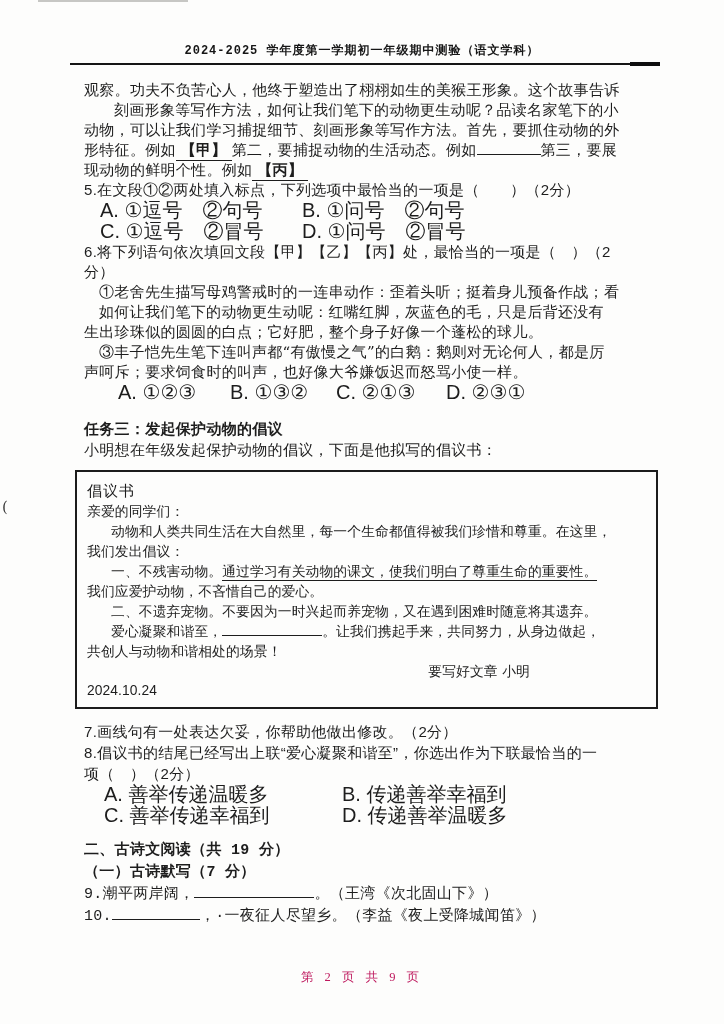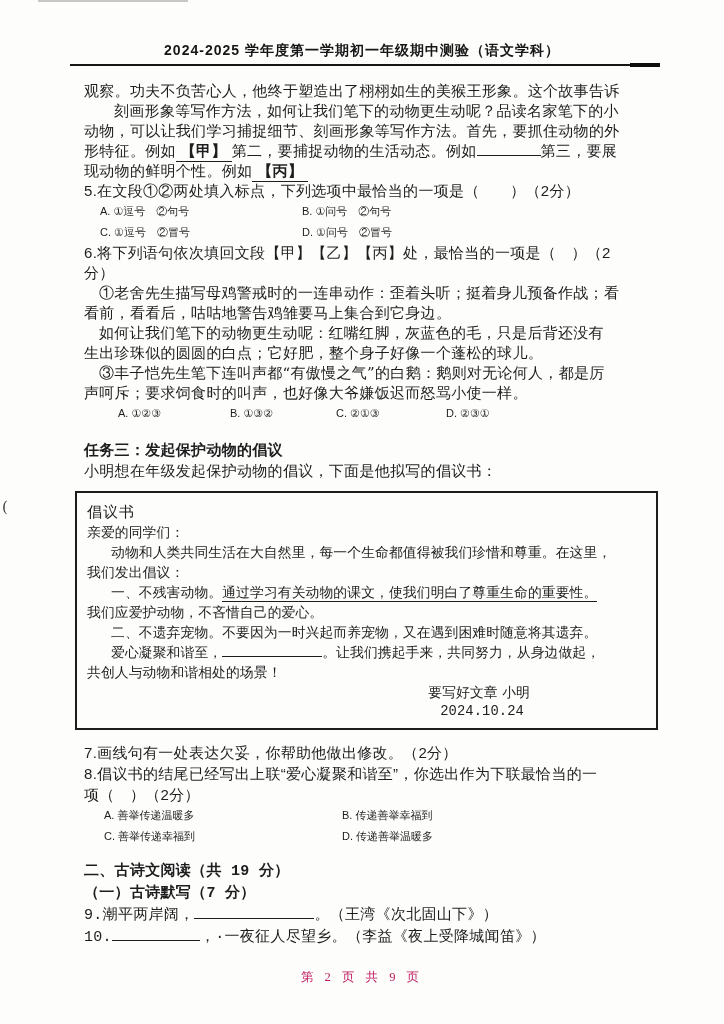--- a/index.html
+++ b/index.html
@@ -9,54 +9,54 @@
     background:#fdfdfc;
     overflow:hidden;
     color:#1d1d1d;
     font-family:"Liberation Sans",sans-serif;
   }
   
   .edge-sliver{position:absolute;top:0;left:38px;width:150px;height:2px;background:#9a9a96;opacity:.55;}
   .stray-paren{position:absolute;left:2px;top:498px;font-family:"DejaVu Serif",serif;font-size:15px;color:#3c3c3c;}
   
   .hdr{padding-top:42px;text-align:center;}
-  .hdr-title{font-family:Liberation Sans, sans-serif;font-weight:bold;font-size:14px;letter-spacing:1px;color:#161616;}
+  .hdr-title{font-family:Liberation Mono, monospace;font-weight:bold;font-size:12px;letter-spacing:1px;color:#161616;}
   .rule{position:relative;margin:4px 66px 0 70px;height:2px;background:#151515;}
   .rule::after{content:"";position:absolute;right:-2px;top:-1px;width:30px;height:4px;background:#0e0e0e;}
   
   .flow{margin:15px 64px 0 84px;}
   .ln{line-height:20px;font-size:15px;letter-spacing:.3px;white-space:nowrap;}
   .kai{font-family:"DejaVu Serif",serif;}
   .hei{font-family:"Liberation Sans",sans-serif;}
   .indent2{padding-left:30px;}
   .indent1{padding-left:15px;}
   .bu{font-weight:bold;border-bottom:1.5px solid #1d1d1d;padding:0 5px 1px 5px;}
   .ublank{display:inline-block;border-bottom:1.5px solid #1d1d1d;text-align:center;line-height:17px;}
   .w34{width:34px;} .w64{width:64px;} .w100{width:100px;} .w120{width:120px;} .w88{width:88px;}
   .useg{border-bottom:1.5px solid #1d1d1d;padding-bottom:1px;}
   
-  .optrow{line-height:21px;font-size:11px;white-space:nowrap;}
+  .optrow{line-height:21px;font-size:20px;white-space:nowrap;}
   .optrow .o1{display:inline-block;margin-left:16px;width:202px;}
   .optrow .o2{display:inline-block;}
   .optrow4 .oa{display:inline-block;margin-left:34px;width:112px;}
   .optrow4 .ob{display:inline-block;width:106px;}
   .optrow4 .oc{display:inline-block;width:110px;}
   .optrow4 .od{display:inline-block;}
   .q8row .o1{margin-left:20px;width:238px;}
   
   .task{margin:15px 64px 0 84px;}
   .task-h{font-weight:bold;font-size:15px;line-height:21px;letter-spacing:.3px;}
   .task-i{font-size:15px;line-height:21px;letter-spacing:.3px;}
   
   .pbox{margin:10px 66px 0 75px;border:2px solid #1c1c1c;padding:9px 8px 6px 10px;}
   .pbox .ln{line-height:20px;font-size:13.8px;letter-spacing:.1px;}
   .pbox .bt{text-align:left;font-size:15px;letter-spacing:1px;}
   .pbox .indent2{padding-left:24px;}
   .sig{text-align:right;padding-right:118px;}
-  .dte{text-align:right;padding-right:124px;font-family:Liberation Mono, monospace;}
+  .dte{text-align:left;padding-right:124px;font-family:Liberation Sans, sans-serif;}
   
   .lower{margin:12px 64px 0 84px;}
   .lower .ln{line-height:21px;}
   .sec2{margin:14px 64px 0 84px;font-family:Liberation Mono, monospace;}
   .sec2 .ln{line-height:22px;}
   .bold{font-weight:bold;}
   
   .footer{position:absolute;left:0;right:0;bottom:38px;text-align:center;
     font-family:"Liberation Serif",serif;font-size:12.5px;letter-spacing:4px;color:#be185d;}
 </style>
@@ -80,21 +80,20 @@
     <div class="ln"><span>形特征。例如</span><span class="bu">【甲】</span><span>第二，要捕捉动物的生活动态。例如</span><span class="ublank w64"></span><span>第三，要展</span></div>
     <div class="ln"><span>现动物的鲜明个性。例如</span><span class="bu">【丙】</span></div>
 
     <div class="ln hei">5.在文段①②两处填入标点，下列选项中最恰当的一项是（　　）（2分）</div>
     <div class="optrow hei"><span class="o1">A. ①逗号　②句号</span><span class="o2">B. ①问号　②句号</span></div>
     <div class="optrow hei"><span class="o1">C. ①逗号　②冒号</span><span class="o2">D. ①问号　②冒号</span></div>
 
     <div class="ln hei">6.将下列语句依次填回文段【甲】【乙】【丙】处，最恰当的一项是（　）（2</div>
     <div class="ln hei">分）</div>
     <div class="ln indent1">①老舍先生描写母鸡警戒时的一连串动作：歪着头听；挺着身儿预备作战；看</div>
-    <div class="ln">看前，看看后，咕咕地警告鸡雏要马上集合到它身边。</div>
     <div class="ln indent1">如何让我们笔下的动物更生动呢：红嘴红脚，灰蓝色的毛，只是后背还没有</div>
     <div class="ln">生出珍珠似的圆圆的白点；它好肥，整个身子好像一个蓬松的球儿。</div>
     <div class="ln indent1">③丰子恺先生笔下连叫声都“有傲慢之气”的白鹅：鹅则对无论何人，都是厉</div>
     <div class="ln">声呵斥；要求饲食时的叫声，也好像大爷嫌饭迟而怒骂小使一样。</div>
     <div class="optrow optrow4 hei"><span class="oa">A. ①②③</span><span class="ob">B. ①③②</span><span class="oc">C. ②①③</span><span class="od">D. ②③①</span></div>
   </div>
 
   <div class="task">
     <div class="task-h hei">任务三：发起保护动物的倡议</div>
     <div class="task-i hei">小明想在年级发起保护动物的倡议，下面是他拟写的倡议书：</div>

